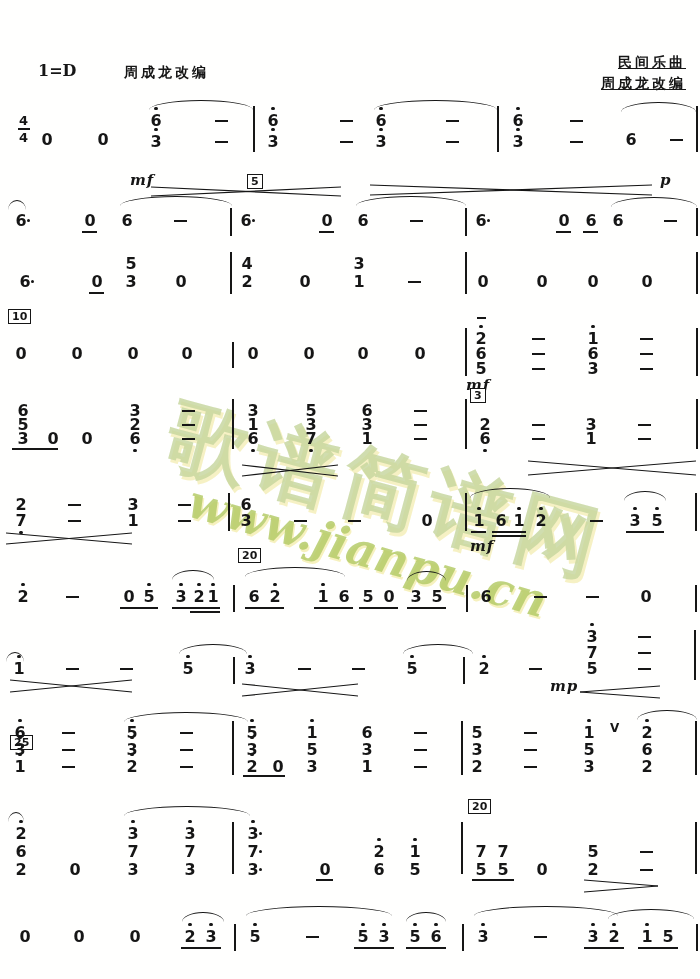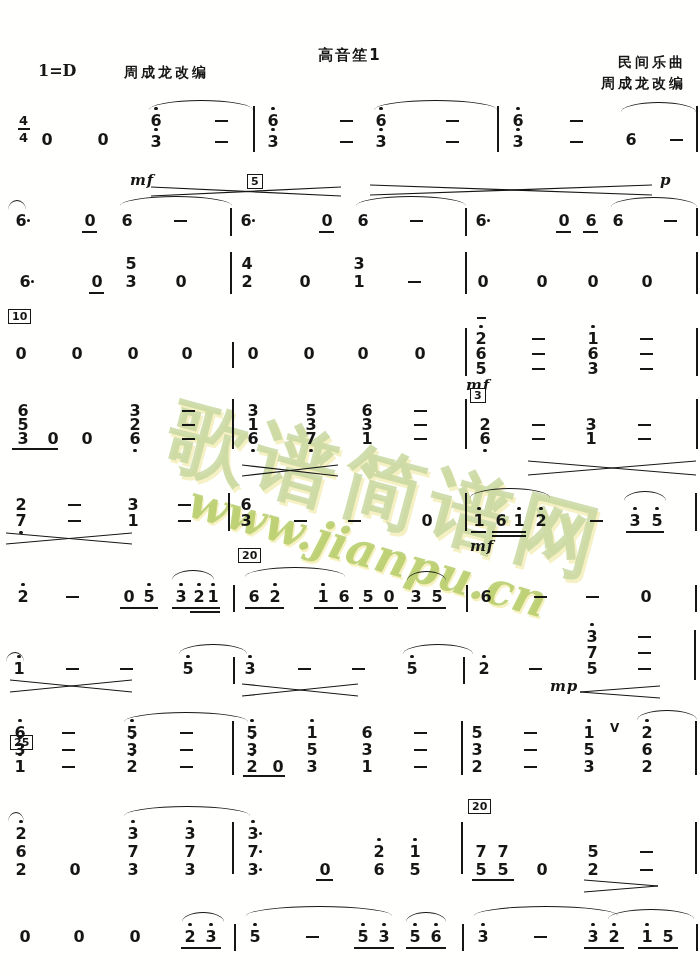--- a/index.html
+++ b/index.html
@@ -4,21 +4,21 @@
 <style>
   html,body{margin:0;padding:0;background:#e8e8e8;}
   #page{position:relative;width:700px;height:979px;background:#fffffe;margin:0 auto;overflow:hidden;
         font-family:"DejaVu Sans",sans-serif;color:#161616;}
   
   .title{position:absolute;left:0;right:0;top:4px;text-align:center;
          font:bold 32px/40px "DejaVu Serif",serif;letter-spacing:30px;padding-left:30px;}
   .subtitle{position:absolute;left:0;right:0;top:46px;text-align:center;
             font:bold 15px/18px "DejaVu Sans",sans-serif;letter-spacing:2px;}
   .credits{position:absolute;right:14px;top:52px;text-align:right;
-           font:bold 14px/21px "DejaVu Sans",sans-serif;letter-spacing:3px;}
+           font:bold 14px/21px "DejaVu Sans",sans-serif;letter-spacing:3px;text-decoration:underline;}
   .keysig{position:absolute;left:38px;top:62px;font:bold 16px/18px "DejaVu Serif",serif;}
   .tempo{position:absolute;left:124px;top:63px;font:bold 14px/18px "DejaVu Sans",sans-serif;letter-spacing:3px;}
   
   .wm{position:absolute;left:0;top:0;width:100%;height:100%;z-index:0;pointer-events:none;}
   .wm-cn{position:absolute;left:180px;top:392px;transform:rotate(15deg);transform-origin:0 0;
          font:bold 82px/82px "DejaVu Sans",sans-serif;letter-spacing:8px;white-space:nowrap;
          color:rgba(198,214,158,0.82);text-shadow:3px 3px 0 rgba(228,216,90,0.35);}
   .wm-url{position:absolute;left:196px;top:478px;transform:rotate(16deg);transform-origin:0 0;
           font:italic bold 46px/46px "DejaVu Serif",serif;white-space:nowrap;
           color:rgba(181,203,104,0.85);text-shadow:2px 2px 0 rgba(232,220,96,0.4);}
@@ -44,21 +44,20 @@
   .hpwrap{position:absolute;}
 </style>
 </head>
 <body>
 
 <div id="page">
   <div class="wm">
     <div class="wm-cn">歌谱简谱网</div>
     <div class="wm-url">www.jianpu.cn</div>
   </div>
-  <div class="subtitle">高音笙1</div>
   <div class="credits">
     <div>民间乐曲</div>
     <div>周成龙改编</div>
   </div>
   <div class="keysig">1=D</div>
   <div class="tempo">周成龙改编</div>
   <div id="score">
       <div class="ts" style="left: 16px; top: 114px;">
         <div>4</div>
         <div class="tsline"></div>

